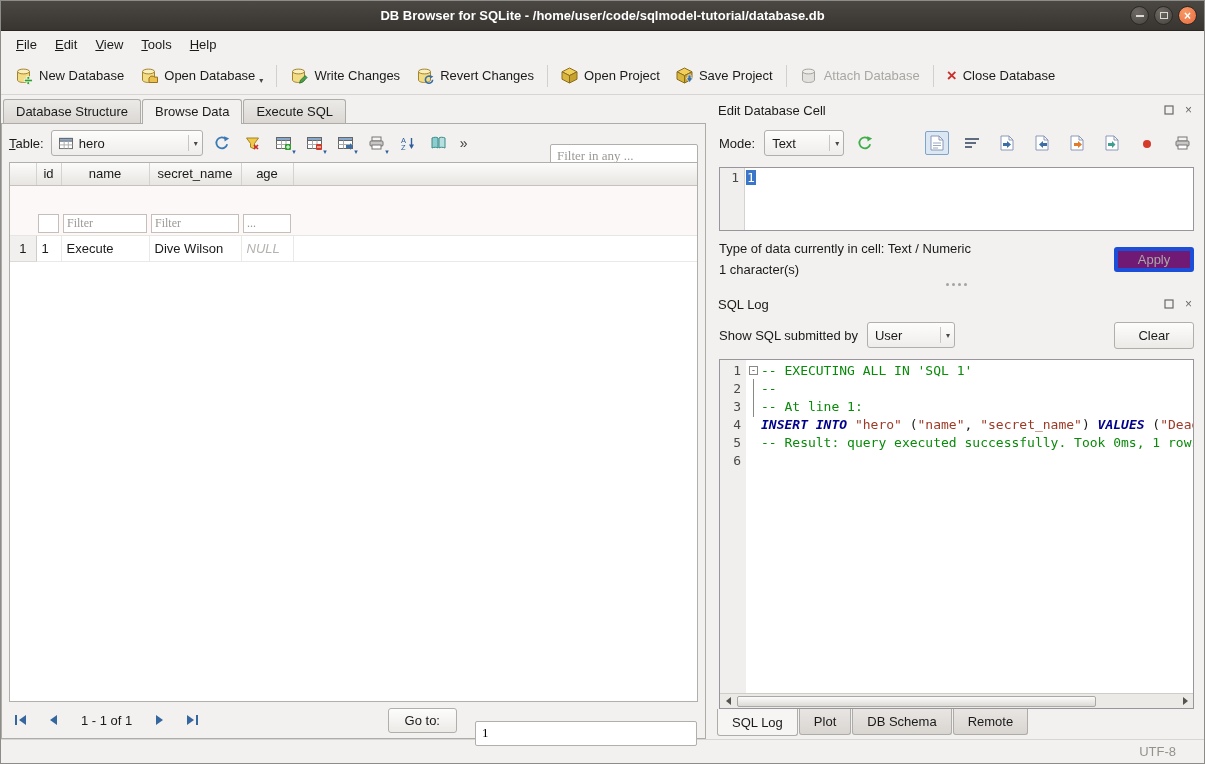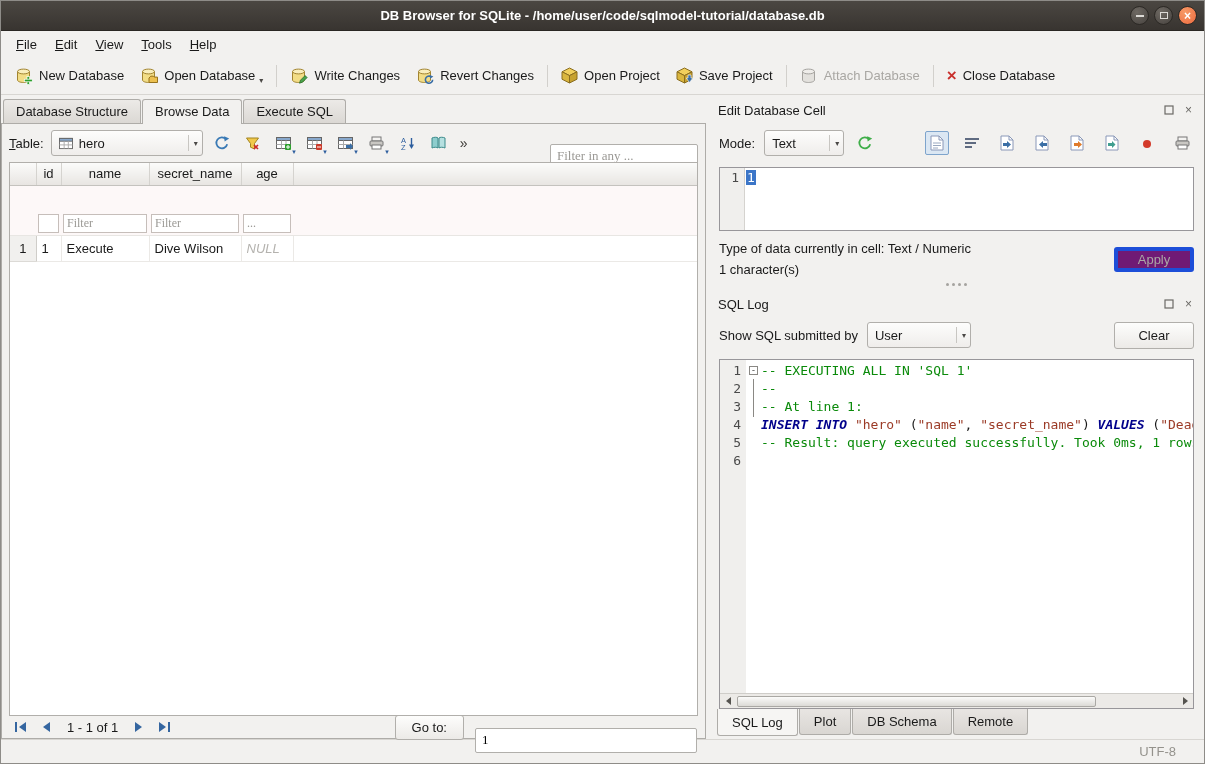--- a/index.html
+++ b/index.html
@@ -61,21 +61,21 @@
   .grid th { background:linear-gradient(#fbfbfa,#e8e5e2); border-right:1px solid #d5d3cf; border-bottom:1px solid #c4c2be; font-weight:normal; height:22px; padding:0 4px; text-align:center; cursor:default; }
   .grid th.filler { border-right:none; }
   .filter-row td { background:#fdf8f8; border-bottom:1px solid #e8e6e3; padding:2px; height:24px; }
   .filter-input { width:100%; height:19px; border:1px solid #c6beba; padding:0 3px; font-size:12px; background:#fff; }
   .data-row td { height:26px; border-right:1px solid #ebe9e6; border-bottom:1px solid #ebe9e6; padding:0 5px; cursor:default; }
   .data-row td.filler { border-right:none; }
   td.rowhdr { background:#f1f0ee; border-right:1px solid #cfcdc9 !important; border-bottom:1px solid #dcdad6; text-align:center; padding:0; }
   .null { color:#b4b2ae; font-style:italic; }
 
   
-  .nav-bar { height:22px; flex:none; display:flex; align-items:center; padding:2px 8px; gap:3px; }
+  .nav-bar { height:36px; flex:none; display:flex; align-items:center; padding:2px 8px; gap:10px; }
   .nav-btn { width:22px; height:22px; display:flex; align-items:center; justify-content:center; cursor:default; }
   .range-label { margin:0 7px; }
   .goto-btn { margin-left:auto; padding:4px 16px; background:linear-gradient(#fdfdfc,#eceae7); border:1px solid #b1afab; border-radius:3px; cursor:default; }
   .goto-input { width:222px; height:25px; border:1px solid #b1afab; border-radius:2px; padding:0 6px; margin-left:8px; font-size:13px; background:#fff; }
 
   
   .dock-header { height:24px; flex:none; display:flex; align-items:center; padding:2px 9px 0; }
   .dock-icons { margin-left:auto; display:flex; gap:7px; align-items:center; }
   .dock-icon { width:13px; height:13px; display:flex; align-items:center; justify-content:center; color:#6b6965; font-size:12px; line-height:1; cursor:default; }
 
@@ -90,21 +90,21 @@
   .sel { background:var(--accent); color:#fff; padding:0 1px; }
 
   .type-row { flex:none; display:flex; padding:10px 10px 0;gap:40px; }
   .type-texts { display:flex; flex-direction:column; gap:6px; }
   .apply-btn { margin-left:auto; width:80px; height:25px; background:#701a75; border:4px solid #1d4ed8; border-radius:3px; color:#aaa8a4; display:flex; align-items:center; justify-content:center; align-self:center; cursor:default; }
 
   .h-splitter { height:14px; flex:none; display:flex; align-items:center; justify-content:center; gap:3px; }
   .h-splitter i { width:3px; height:3px; border-radius:50%; background:#a5a39f; }
 
   .show-row { height:40px; flex:none; display:flex; align-items:center; padding:0 10px; gap:9px; }
-  .combo.user { width:104px; }
+  .combo.user { width:88px; }
   .clear-btn { margin-left:auto; width:80px; height:27px; background:linear-gradient(#fdfdfc,#eceae7); border:1px solid #b1afab; border-radius:3px; display:flex; align-items:center; justify-content:center; cursor:default; }
 
   
   .sql-editor { flex:1; margin:4px 10px 0; border:1px solid #98969a; background:linear-gradient(to right,#f0efed 26px,#fff 26px); min-height:0; display:flex; flex-direction:column; font-family:"DejaVu Sans Mono",monospace; font-size:13px; overflow:hidden; }
   .sql-lines { flex:1; overflow:hidden; padding-top:2px; }
   .sql-line { display:flex; height:18px; line-height:18px; white-space:pre; }
   .ln { width:26px; flex:none; text-align:right; padding-right:5px; color:#4a4a4a; }
   .fold { width:15px; flex:none; position:relative; }
   .fold.bar::before { content:''; position:absolute; left:7px; top:-1px; bottom:-1px; border-left:1px solid #8a8884; }
   .foldbox { display:inline-block; width:9px; height:9px; border:1px solid #8a8884; background:#fff; line-height:7px; font-size:9px; text-align:center; color:#444; margin:4px 0 0 3px; vertical-align:top; }

